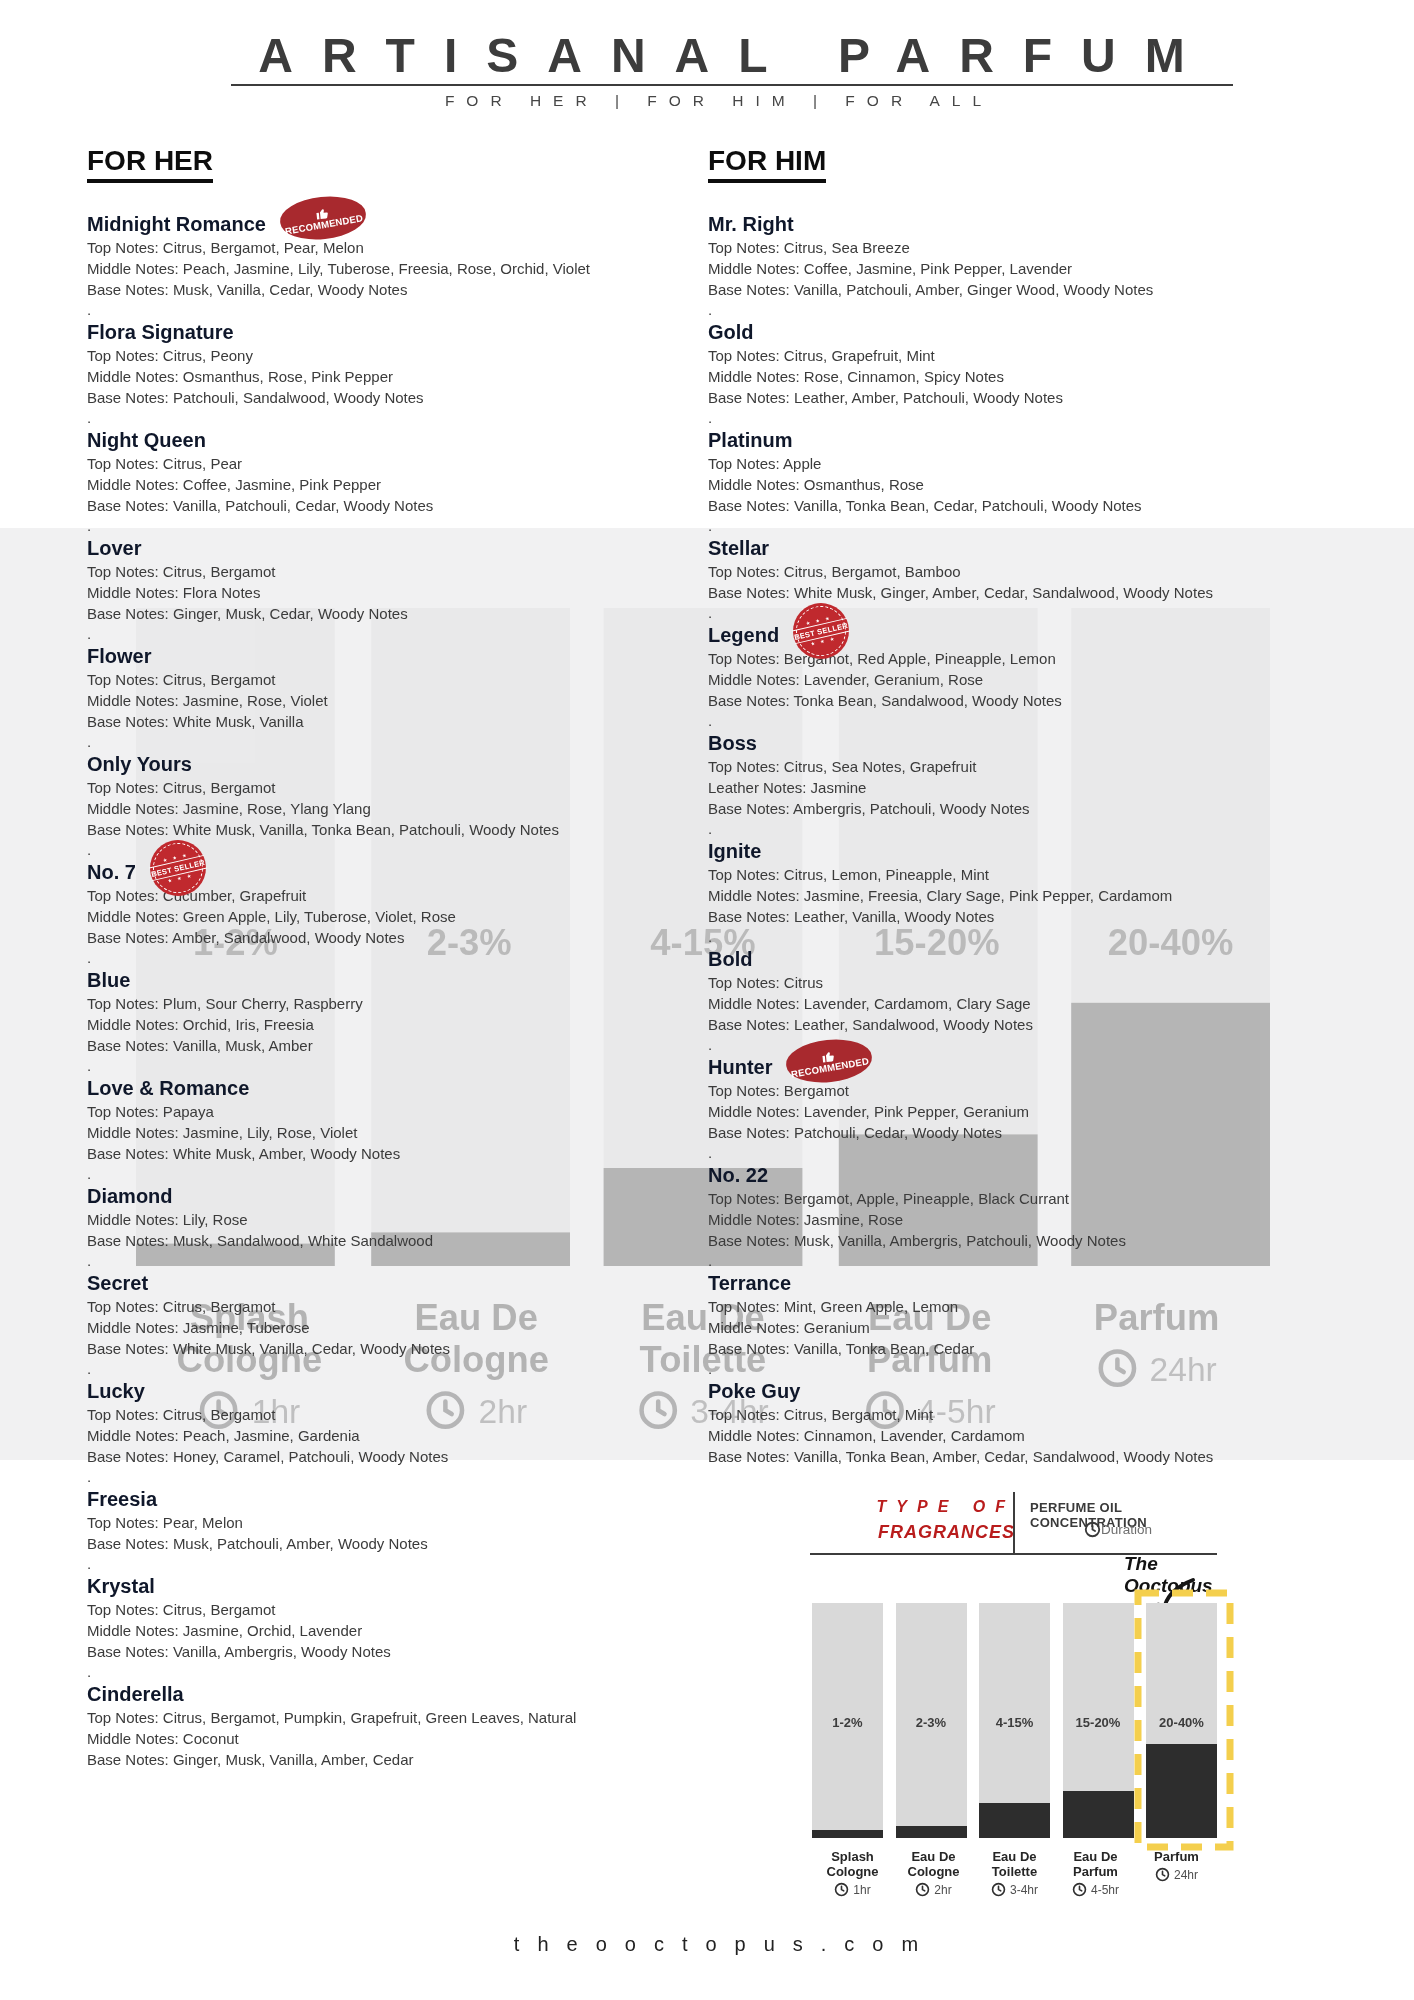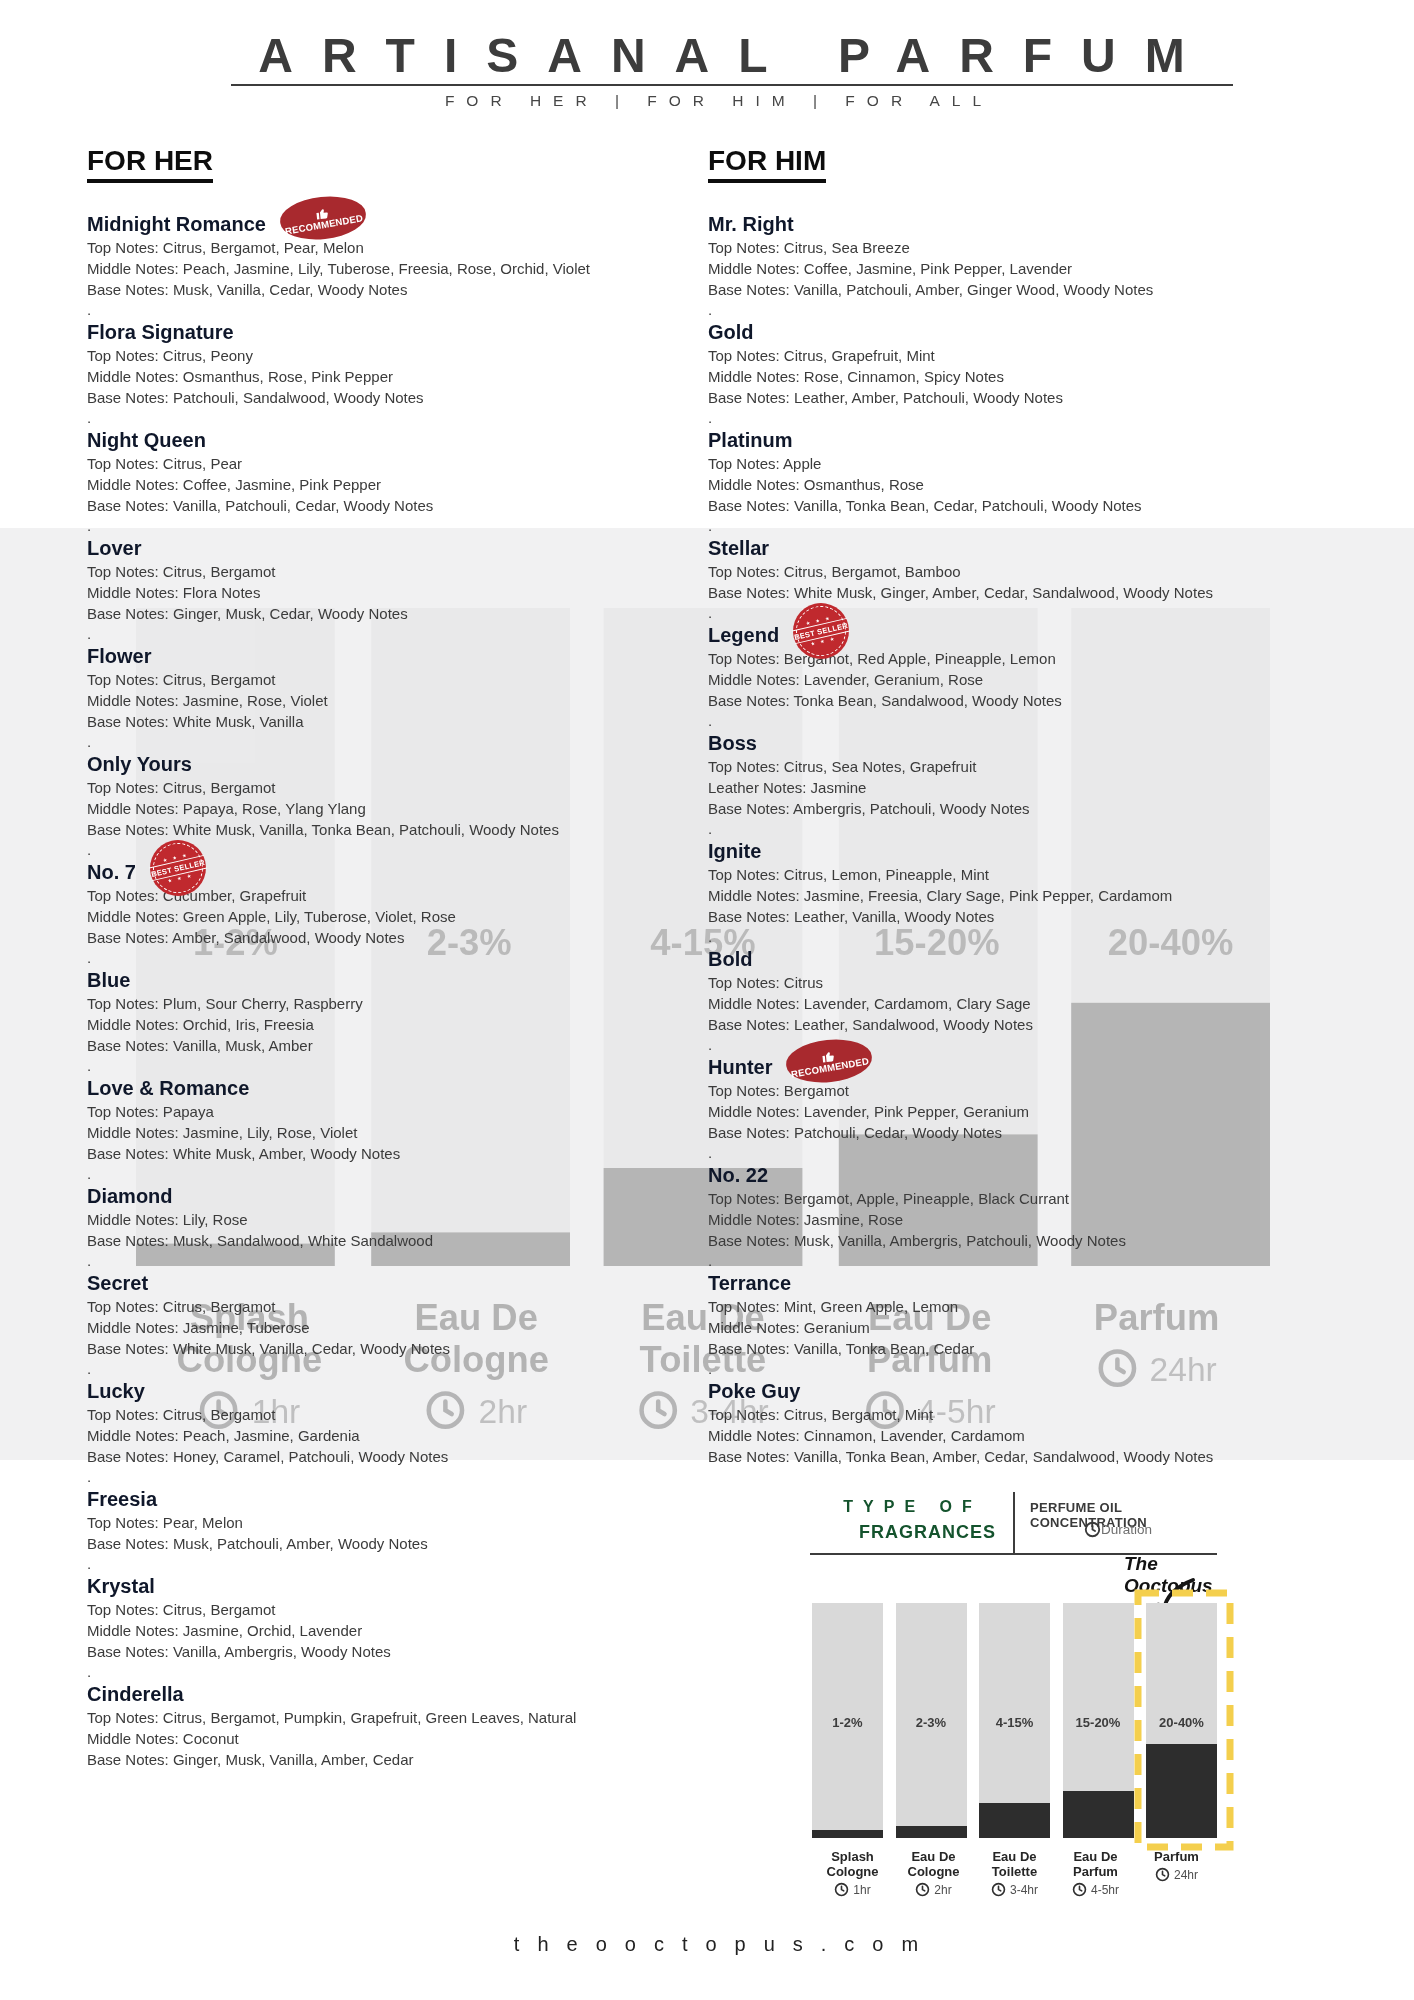--- a/index.html
+++ b/index.html
@@ -56,21 +56,21 @@
   .cats-row{display:flex;justify-content:space-between;width:405px;margin-top:11px;}
   .cat{width:81px;text-align:center;}
   .cat-name{font-size:13px;font-weight:bold;line-height:15px;color:#262626;}
   .dur{display:flex;align-items:center;justify-content:center;gap:4px;margin-top:3px;}
   .dur .clock{width:15px;height:15px;color:#2f2f2f;display:inline-flex;}
   .dur .clock svg{width:15px;height:15px;}
   .dur-text{font-size:12px;color:#4f4f4f;}
 
   
   .chart{position:absolute;left:0;top:0;z-index:2;}
-  .chart-title{position:absolute;left:800px;top:1497px;width:215px;text-align:center;color:#14532d;}
+  .chart-title{position:absolute;left:800px;top:1497px;width:215px;text-align:right;color:#b91c1c;font-style:italic;}
   .ct1{font-size:16px;font-weight:bold;letter-spacing:10px;padding-left:10px;line-height:20px;}
   .ct2{font-size:18px;font-weight:bold;letter-spacing:1px;line-height:30px;margin-left:40px;}
   .vline{position:absolute;left:1013px;top:1492px;width:2px;height:61px;background:#3c3c3c;}
   .hline{position:absolute;left:810px;top:1553px;width:407px;height:2px;background:#3c3c3c;}
   .oil{position:absolute;left:1030px;top:1500px;font-size:13px;font-weight:bold;color:#3a3a3a;letter-spacing:.3px;}
   .dur-legend{position:absolute;left:1084px;top:1521px;display:flex;align-items:center;color:#3a3a3a;}
   .dur-legend .clock{width:17px;height:17px;display:inline-flex;}
   .dur-legend .clock svg{width:17px;height:17px;}
   .dur-legend-text{font-size:13.5px;color:#6f6f6f;}
   .ooc{position:absolute;left:1124px;top:1553px;font-size:19px;font-weight:bold;font-style:italic;color:#131313;}
@@ -236,21 +236,21 @@
           <div class="note">Top Notes: Citrus, Bergamot</div>
           <div class="note">Middle Notes: Jasmine, Rose, Violet</div>
           <div class="note">Base Notes: White Musk, Vanilla</div>
         </div>
         <div class="dot">.</div>
         <div class="entry">
           <div class="name-row">
             <span class="pname">Only Yours</span>
           </div>
           <div class="note">Top Notes: Citrus, Bergamot</div>
-          <div class="note">Middle Notes: Papaya, Rose, Ylang Ylang</div>
+          <div class="note">Middle Notes: Jasmine, Rose, Ylang Ylang</div>
           <div class="note">Base Notes: White Musk, Vanilla, Tonka Bean, Patchouli, Woody Notes</div>
         </div>
         <div class="dot">.</div>
         <div class="entry">
           <div class="name-row">
             <span class="pname">No. 7</span>
             <span class="badge-bs">
               <span class="bs-ring"></span>
               <span class="bs-inner">
                 <span class="bs-stars">★ ★ ★</span>

